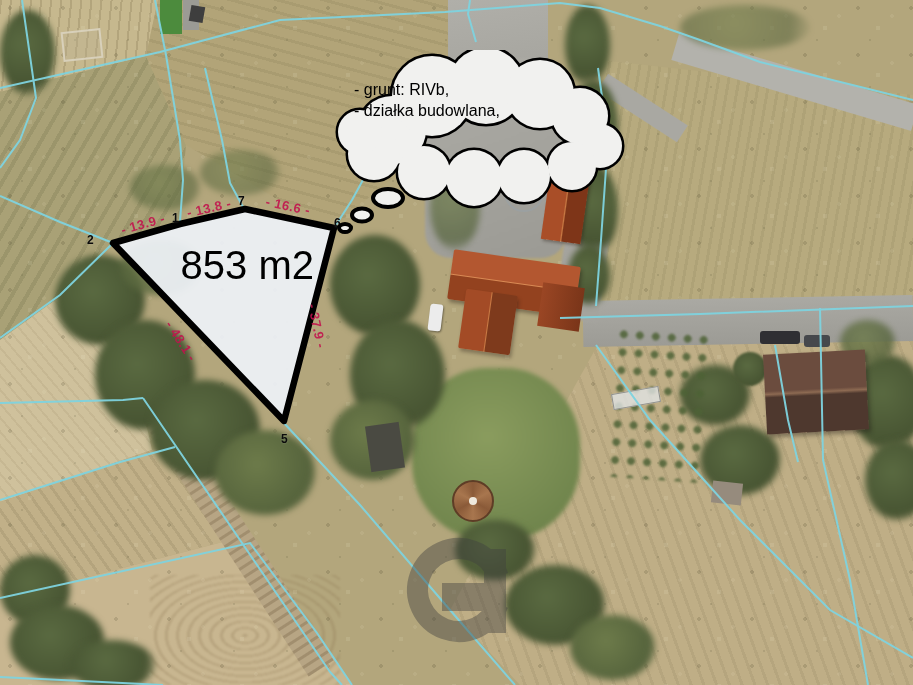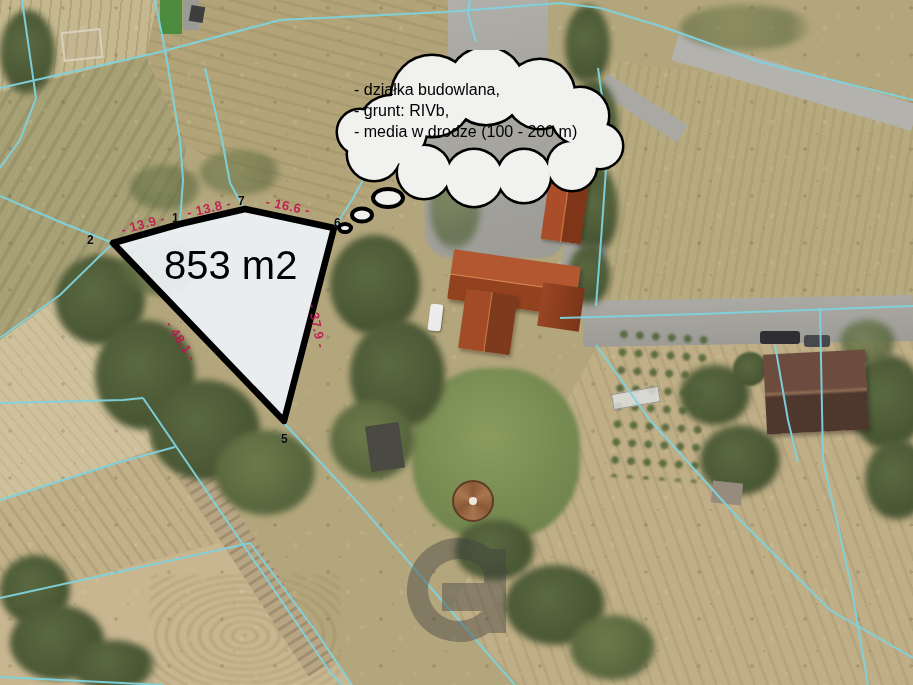--- a/index.html
+++ b/index.html
@@ -181,21 +181,21 @@
       <circle cx="59" cy="60" r="41.5" fill="none" stroke="#3f3f3f" stroke-width="21" stroke-dasharray="232 29" transform="rotate(20 59 60)"></circle>
       <rect x="42" y="53" width="56" height="28"></rect>
       <rect x="84" y="19" width="22" height="84"></rect>
     </g>
   </svg>
 
   <svg class="plot" width="913" height="685" viewBox="0 0 913 685">
     <polygon points="113,243 180,224 245,209 334,228 284,421" fill="rgba(238,242,247,0.93)" stroke="#000" stroke-width="6.5" stroke-linejoin="round"></polygon>
   </svg>
 
-  <div class="arealabel" style="left:164px;top:243px;width:150px;text-align:left;">853 m2</div>
+  <div class="arealabel" style="left:164px;top:243px;width:150px;text-align:right;">853 m2</div>
 
   <div class="ptlabel" style="left:87px;top:233px;">2</div>
   <div class="ptlabel" style="left:172px;top:211px;">1</div>
   <div class="ptlabel" style="left:238px;top:194px;">7</div>
   <div class="ptlabel" style="left:334px;top:216px;">6</div>
   <div class="ptlabel" style="left:281px;top:432px;">5</div>
 
   <div class="measure" style="left:143px;top:224px;transform:translate(-50%,-50%) rotate(-16deg);">- 13.9 -</div>
   <div class="measure" style="left:209px;top:208px;transform:translate(-50%,-50%) rotate(-13deg);">- 13.8 -</div>
   <div class="measure" style="left:288px;top:206px;transform:translate(-50%,-50%) rotate(12deg);">- 16.6 -</div>
@@ -231,18 +231,17 @@
       <circle cx="46" cy="104" r="26"></circle>
         <circle cx="32" cy="82" r="22"></circle>
     </g>
     <g stroke="#000" stroke-width="4" fill="#f1f1ef">
       <ellipse cx="60" cy="148" rx="15" ry="9"></ellipse>
       <ellipse cx="34" cy="165" rx="10" ry="6.5"></ellipse>
       <ellipse cx="17" cy="178" rx="6" ry="4"></ellipse>
     </g>
   </svg>
   <div class="cloudtext">
+    <div>- grunt: RIVb,</div>
     <div>- działka budowlana,</div>
-    <div>- grunt: RIVb,</div>
-    <div>- media w drodze (100 - 200 m)</div>
   </div>
 
 </div>
 
 </body></html>

